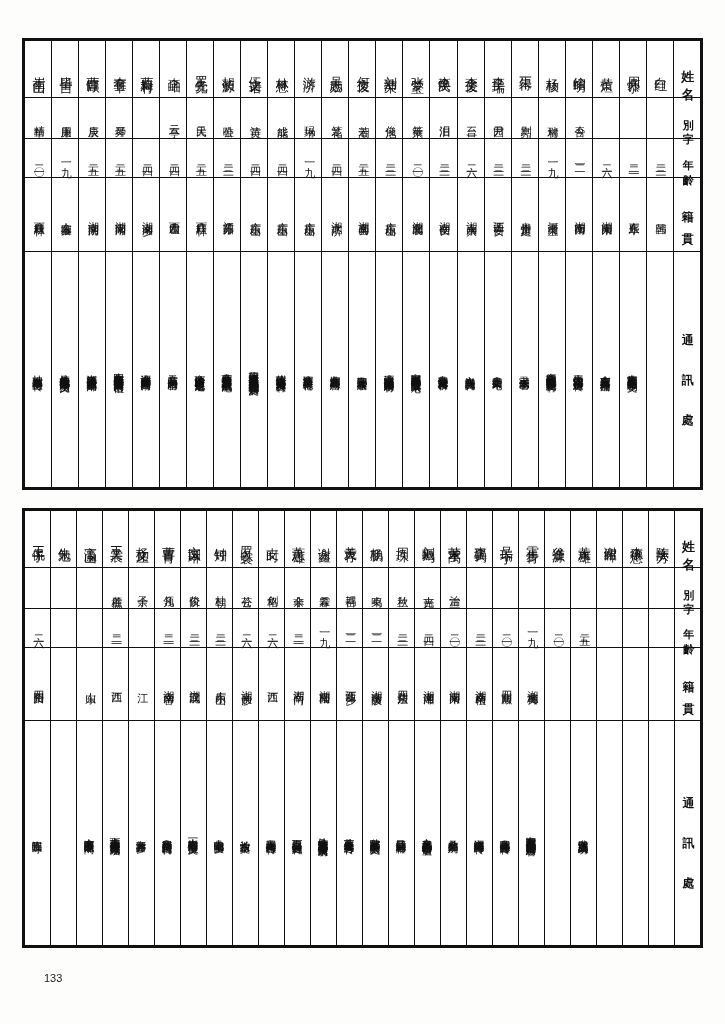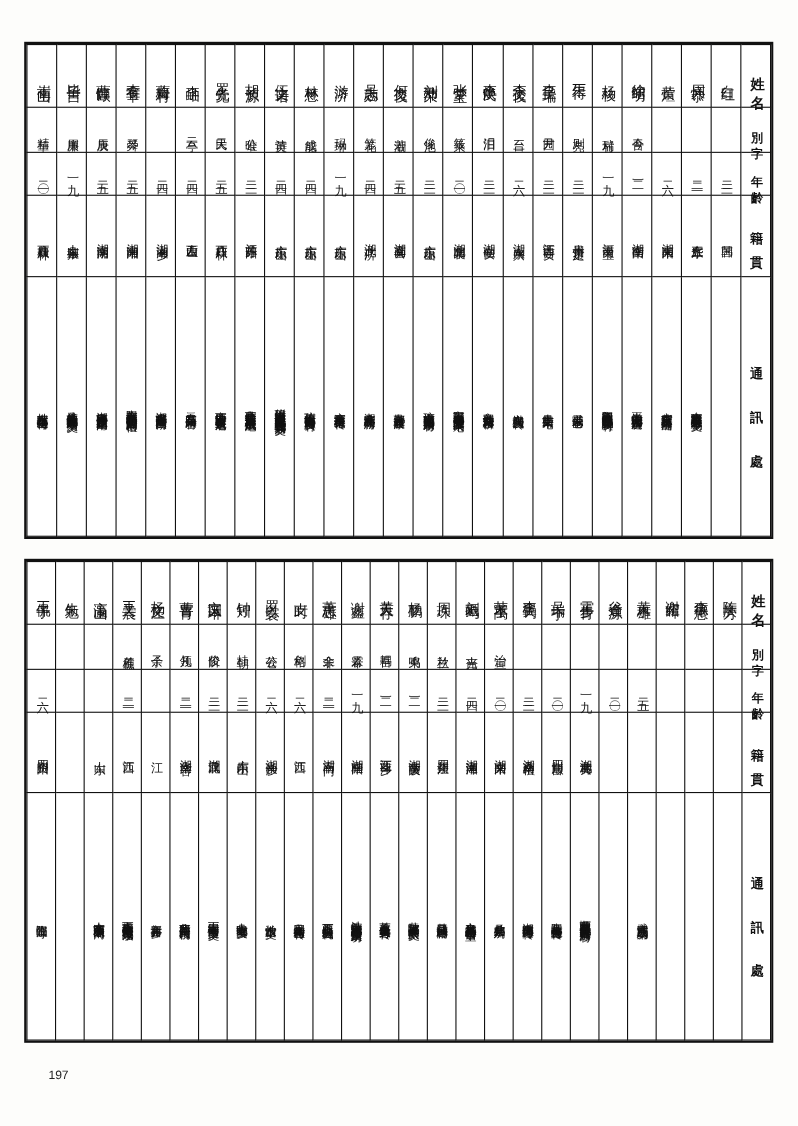--- a/index.html
+++ b/index.html
@@ -1414,15 +1414,15 @@
             <td class="hdr hdr-addr colhdr" style="width: 3.84%;">
               <div class="cell-inner">
                 <span class="v">通　訊　處</span>
               </div>
             </td>
           </tr>
       </tbody>
     </table>
   </div>
 
-  <div class="page-num">197</div>
+  <div class="page-num">133</div>
 
 </div>
 
 </body></html>

